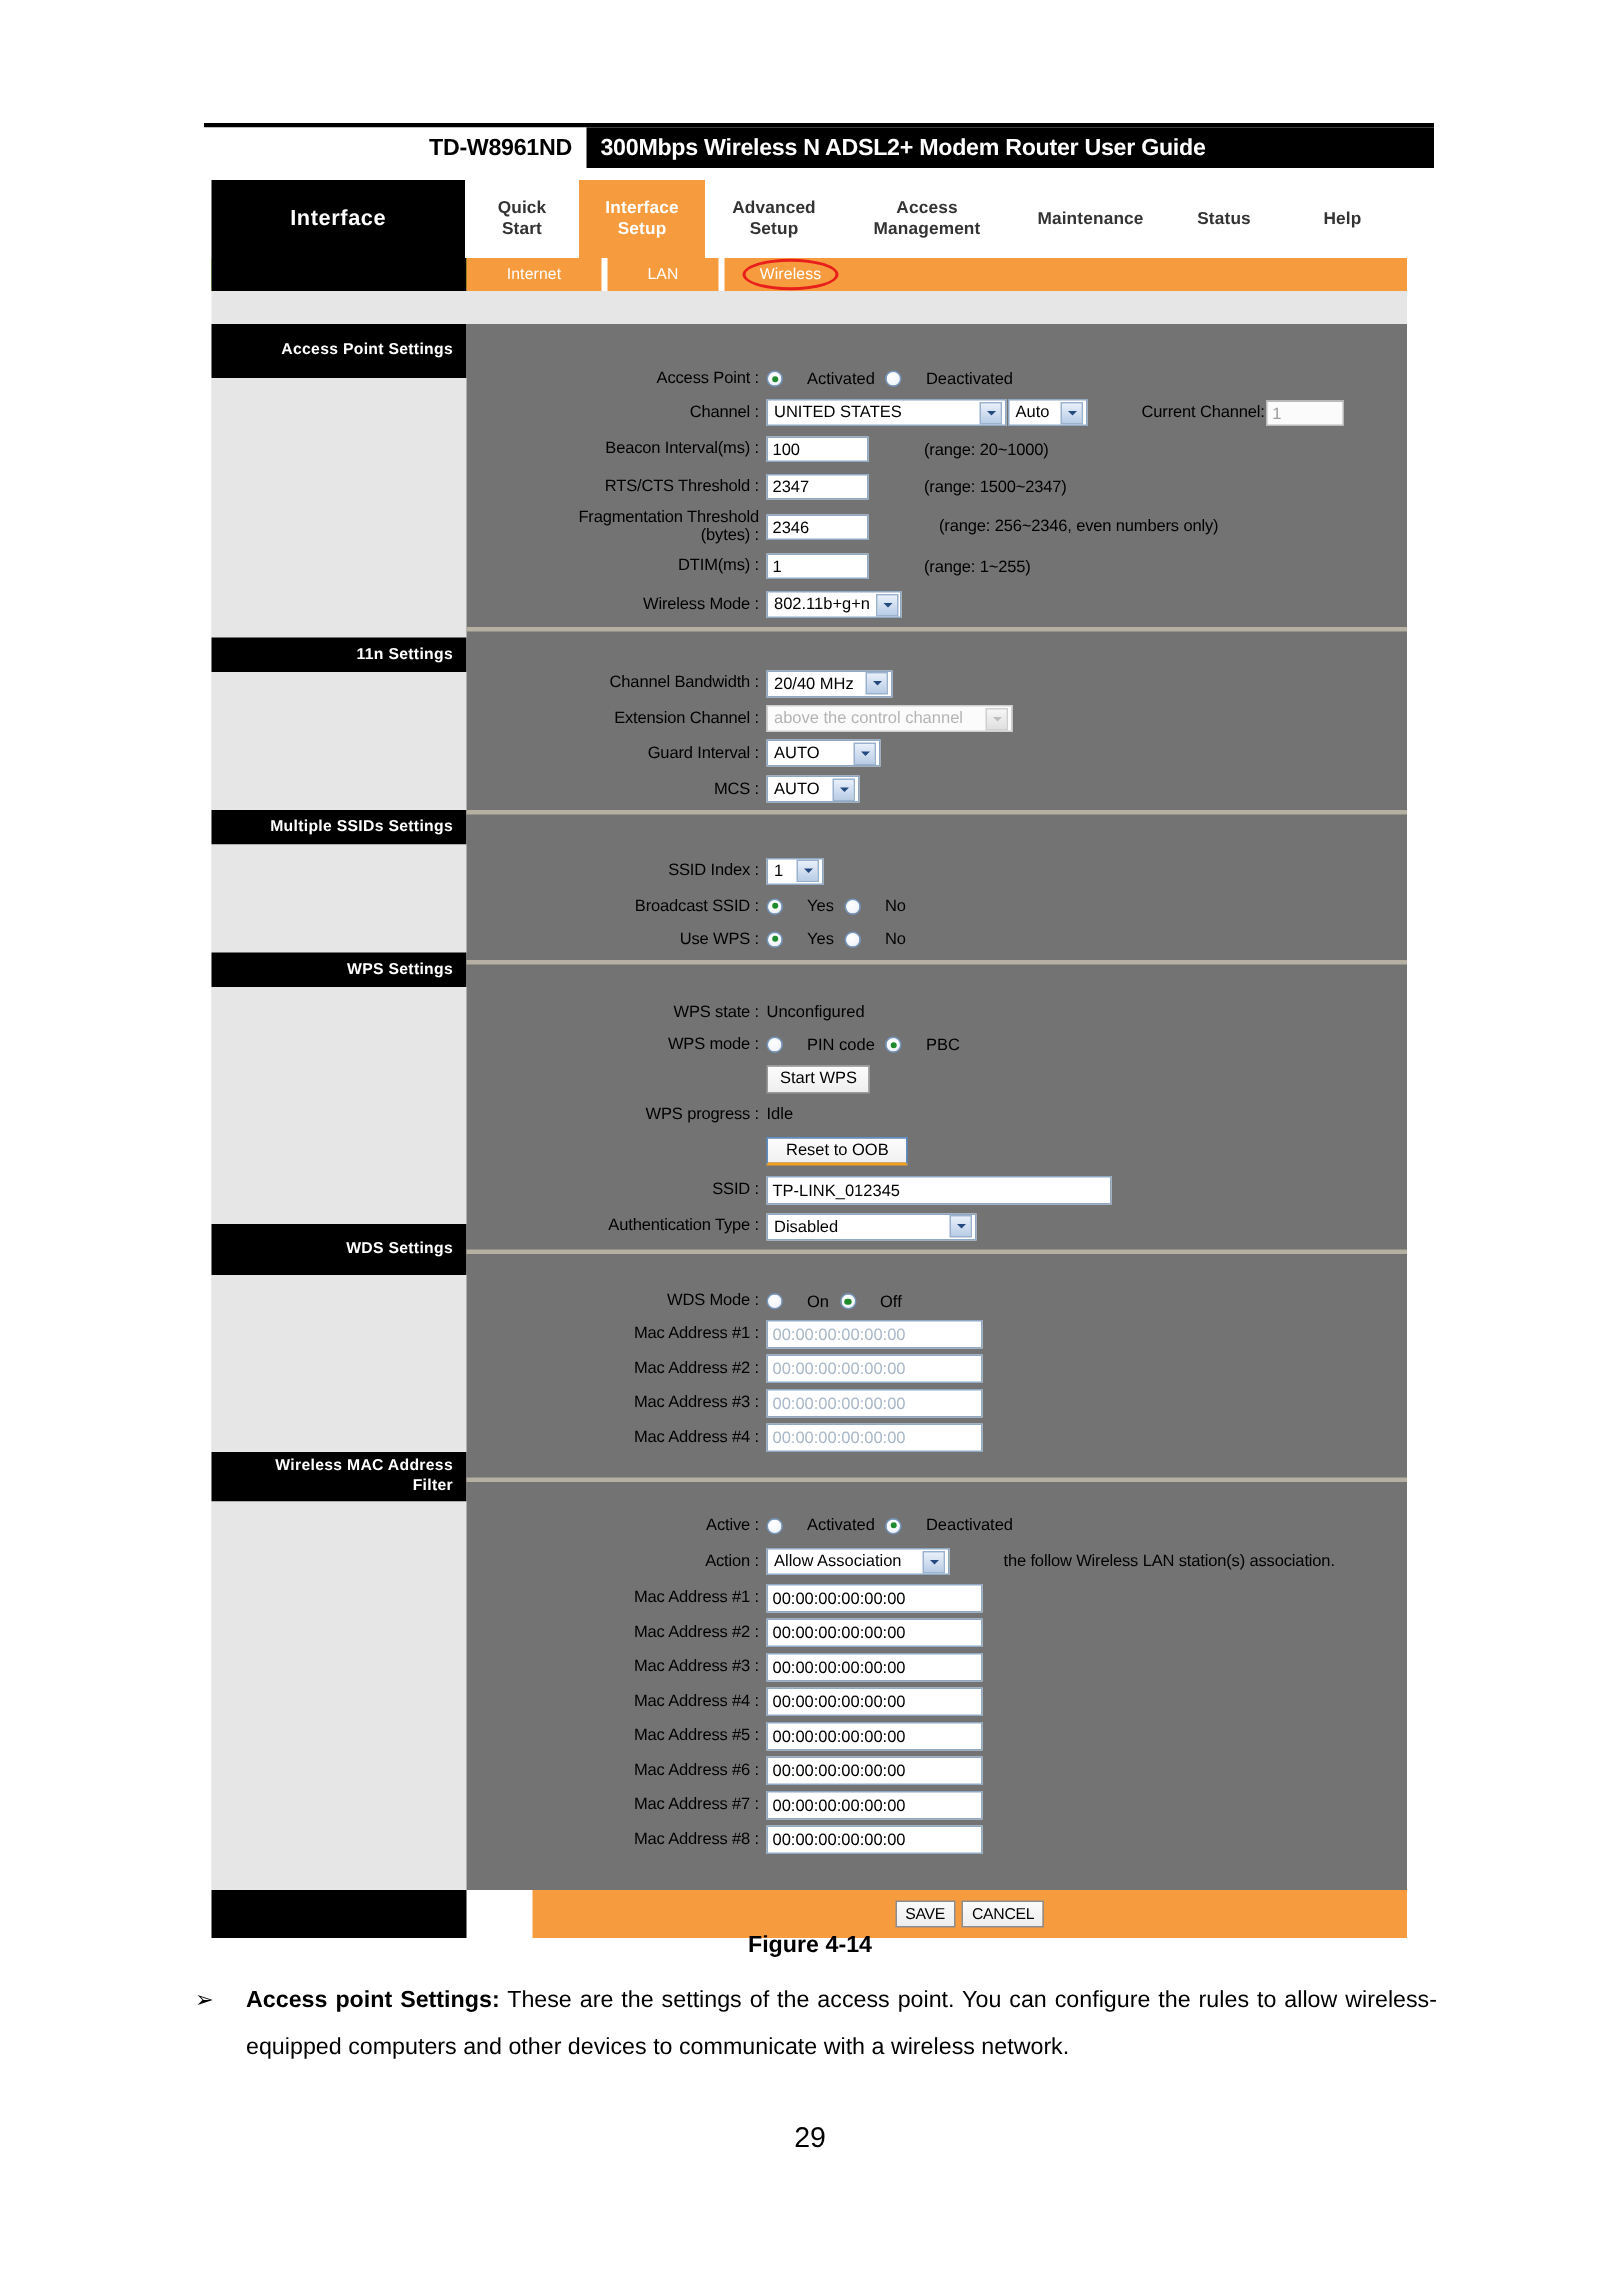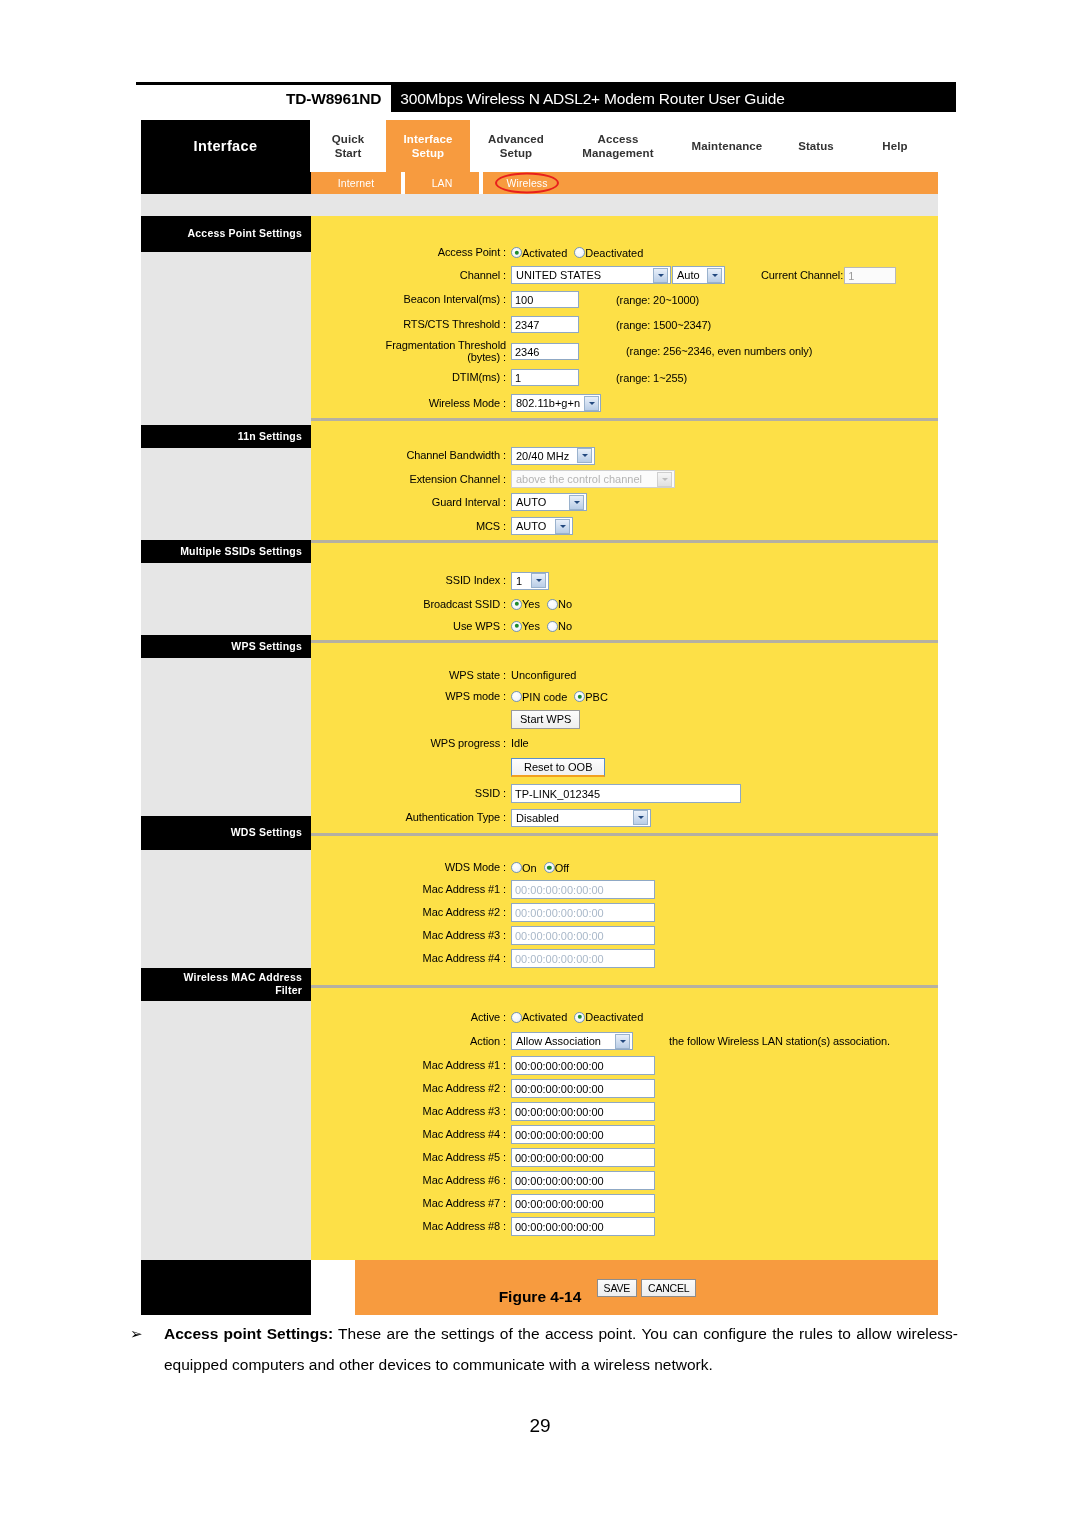--- a/index.html
+++ b/index.html
@@ -43,21 +43,21 @@
     display: flex;
     align-items: center;
     padding: 0 10px 0 150px;
     letter-spacing: -0.2px;
     margin-top: 3px;
   }
   .doc-title {
     flex: 1 1 auto;
     background: #000000;
     color: #ffffff;
-    font-weight: normal;
+    font-weight: bold;
     font-size: 15.5px;
     display: flex;
     align-items: center;
     padding-left: 9px;
     letter-spacing: -0.2px;
     margin-top: 3px;
   }
 
   
   .ui {
@@ -165,21 +165,21 @@
     background: #ffffff;
   }
   .leftcol {
     width: 170px;
     background: #e6e6e6;
     flex: 0 0 170px;
     position: relative;
   }
   .rightcol {
     flex: 1;
-    background: #fde047;
+    background: #737373;
     position: relative;
   }
   .sect-label {
     background: #000000;
     color: #ffffff;
     font-size: 10.5px;
     font-weight: bold;
     text-align: right;
     padding: 3px 9px 3px 4px;
     box-sizing: border-box;
@@ -224,21 +224,21 @@
   }
   .hint {
     font-size: 11px;
     color: #000;
     letter-spacing: -0.1px;
     margin-left: 35px;
   }
 
   
   .radio-group { display: flex; align-items: center; gap: 7px; }
-  .radio-item { display: flex; align-items: center; gap: 0; font-size: 11px; }
+  .radio-item { display: flex; align-items: center; gap: 16px; font-size: 11px; }
   .radio {
     width: 11px; height: 11px;
     border-radius: 50%;
     border: 1.4px solid #7494b9;
     background: radial-gradient(circle at 38% 33%, #ffffff 0%, #f3f6fa 60%, #dfe6ef 100%);
     box-sizing: border-box;
     position: relative;
     flex: 0 0 11px;
   }
   .radio.on::after {
@@ -330,21 +330,21 @@
     border: 1.6px solid #5b8ec9;
     border-bottom: 2.6px solid #f2a01f;
     padding: 2px 12px;
     background: linear-gradient(180deg,#fdfdfd 0%, #f0f0f0 100%);
   }
   .statictext { font-size: 11px; }
 
   
   .footer {
     display: flex;
-    height: 55px;
+    height: 32px;
     gap: 44px;
   }
   .footer-left {
     width: 170px;
     flex: 0 0 170px;
     background: #000000;
   }
   .footer-right {
     flex: 1;
     background: #F79B3F;

